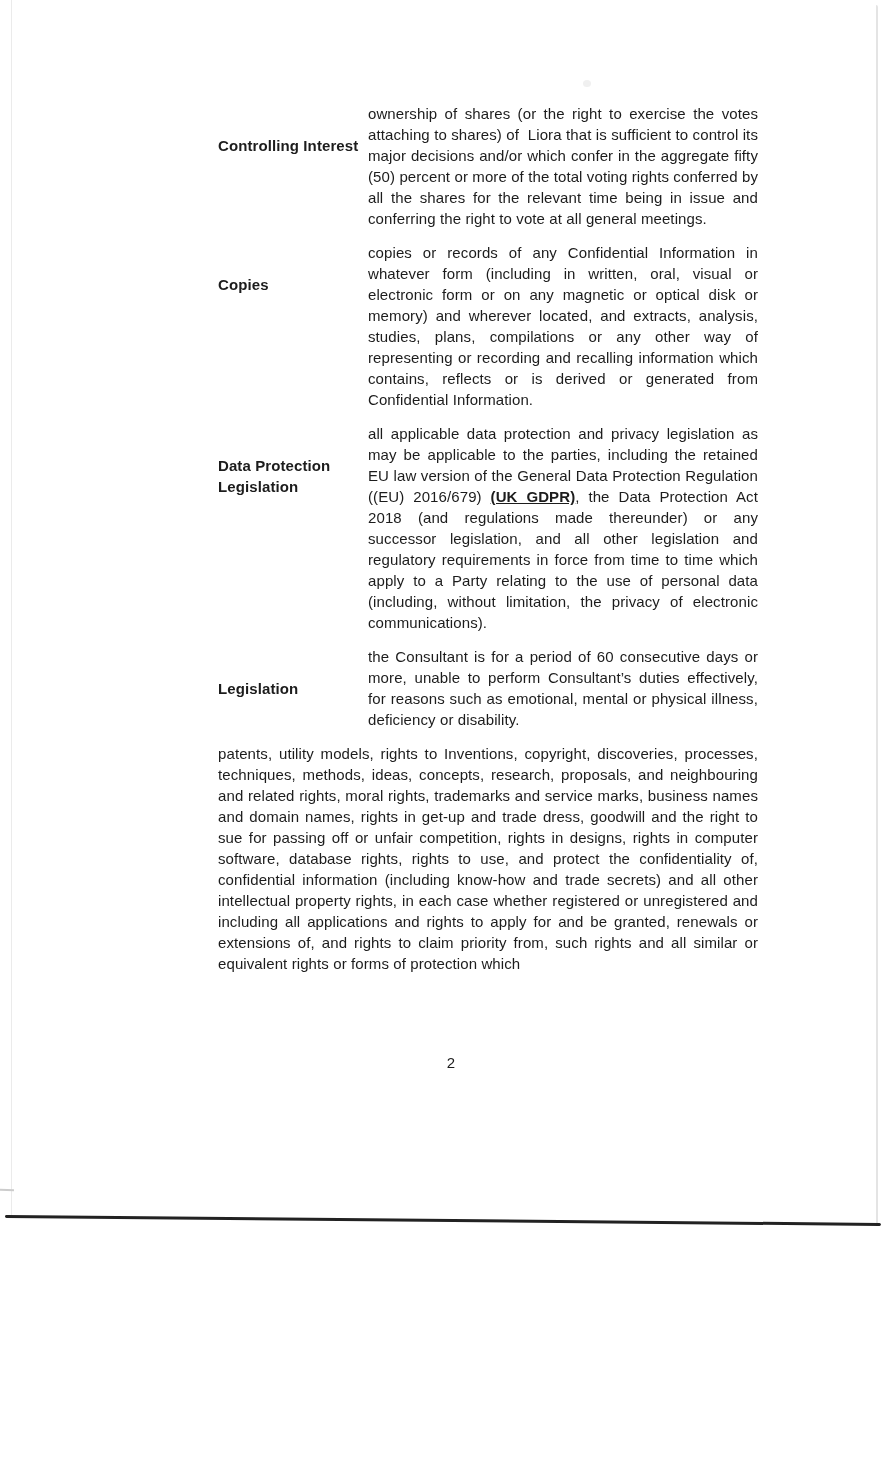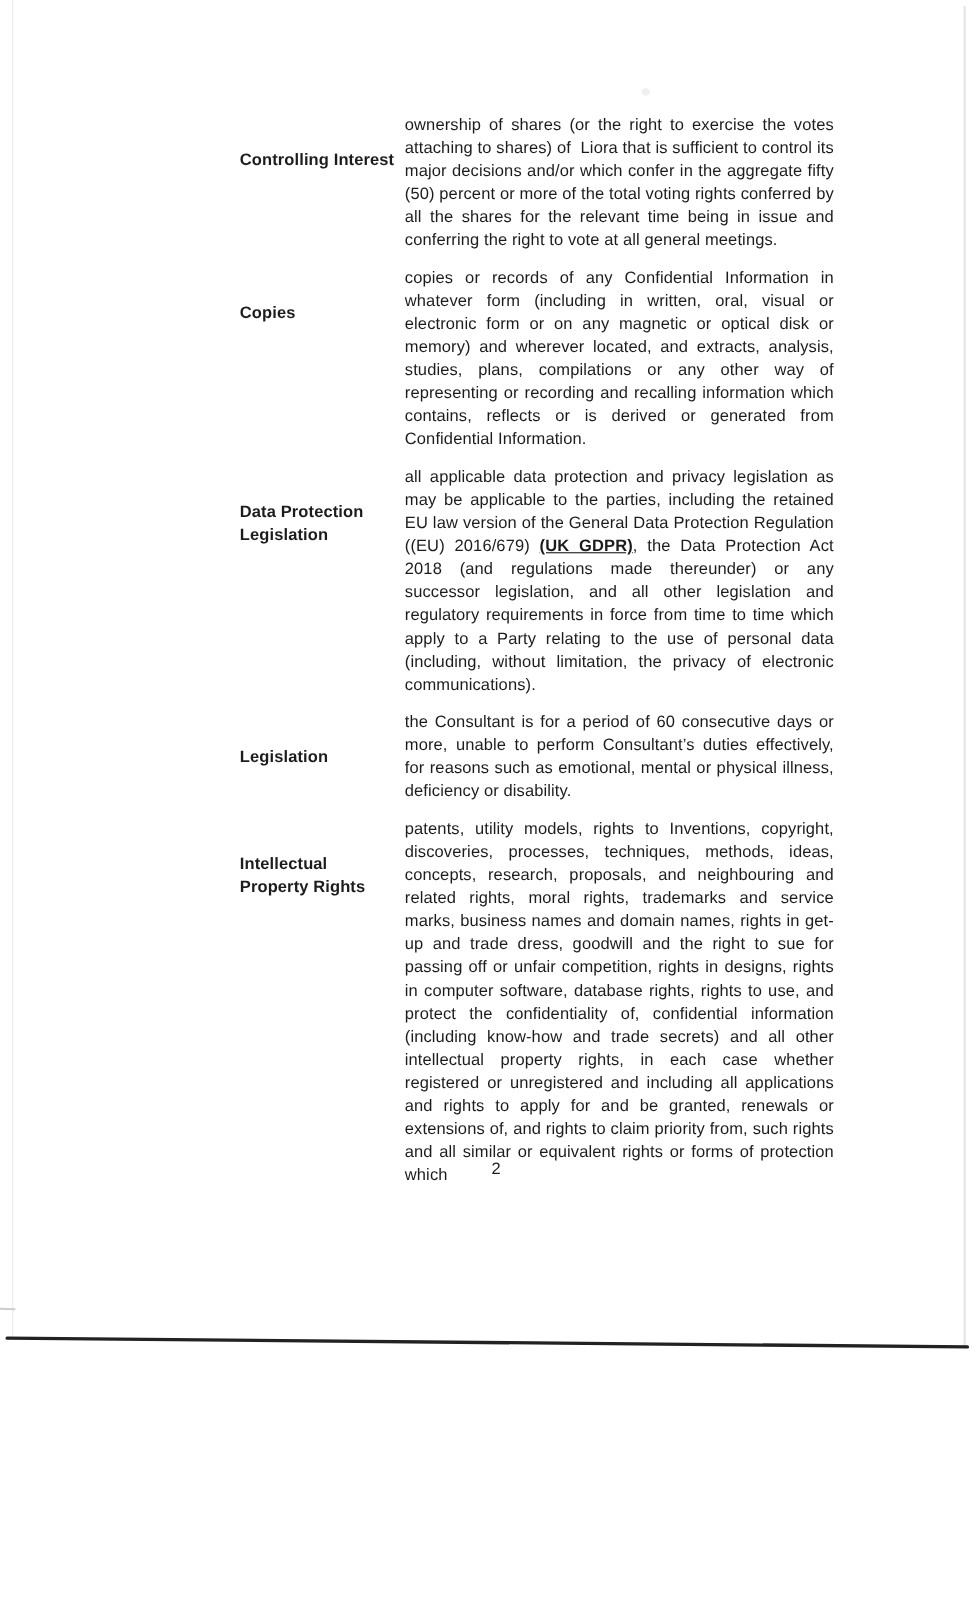--- a/index.html
+++ b/index.html
@@ -83,21 +83,20 @@
       </div>
       <div class="def-row">
         <div class="term">Data Protection Legislation</div>
         <div class="def"><span>all applicable data protection and privacy legislation as may be applicable to the parties, including the retained EU law version of the General Data Protection Regulation ((EU) 2016/679) </span><b>(UK GDPR)</b><span>, the Data Protection Act 2018 (and regulations made thereunder) or any successor legislation, and all other legislation and regulatory requirements in force from time to time which apply to a Party relating to the use of personal data (including, without limitation, the privacy of electronic communications).</span></div>
       </div>
       <div class="def-row">
         <div class="term">Legislation</div>
         <div class="def"><span>the Consultant is for a period of 60 consecutive days or more, unable to perform Consultant’s duties effectively, for reasons such as emotional, mental or physical illness, deficiency or disability.</span></div>
       </div>
       <div class="def-row">
-        <div class="term">Intellectual Property Rights</div>
         <div class="def"><span>patents, utility models, rights to Inventions, copyright, discoveries, processes, techniques, methods, ideas, concepts, research, proposals, and neighbouring and related rights, moral rights, trademarks and service marks, business names and domain names, rights in get-up and trade dress, goodwill and the right to sue for passing off or unfair competition, rights in designs, rights in computer software, database rights, rights to use, and protect the confidentiality of, confidential information (including know-how and trade secrets) and all other intellectual property rights, in each case whether registered or unregistered and including all applications and rights to apply for and be granted, renewals or extensions of, and rights to claim priority from, such rights and all similar or equivalent rights or forms of protection which</span></div>
       </div>
     </div>
 
   <div class="page-number">2</div>
 
   <div class="scan-dash"></div>
   <div class="scan-bottom-line"></div>
 </div>
 

